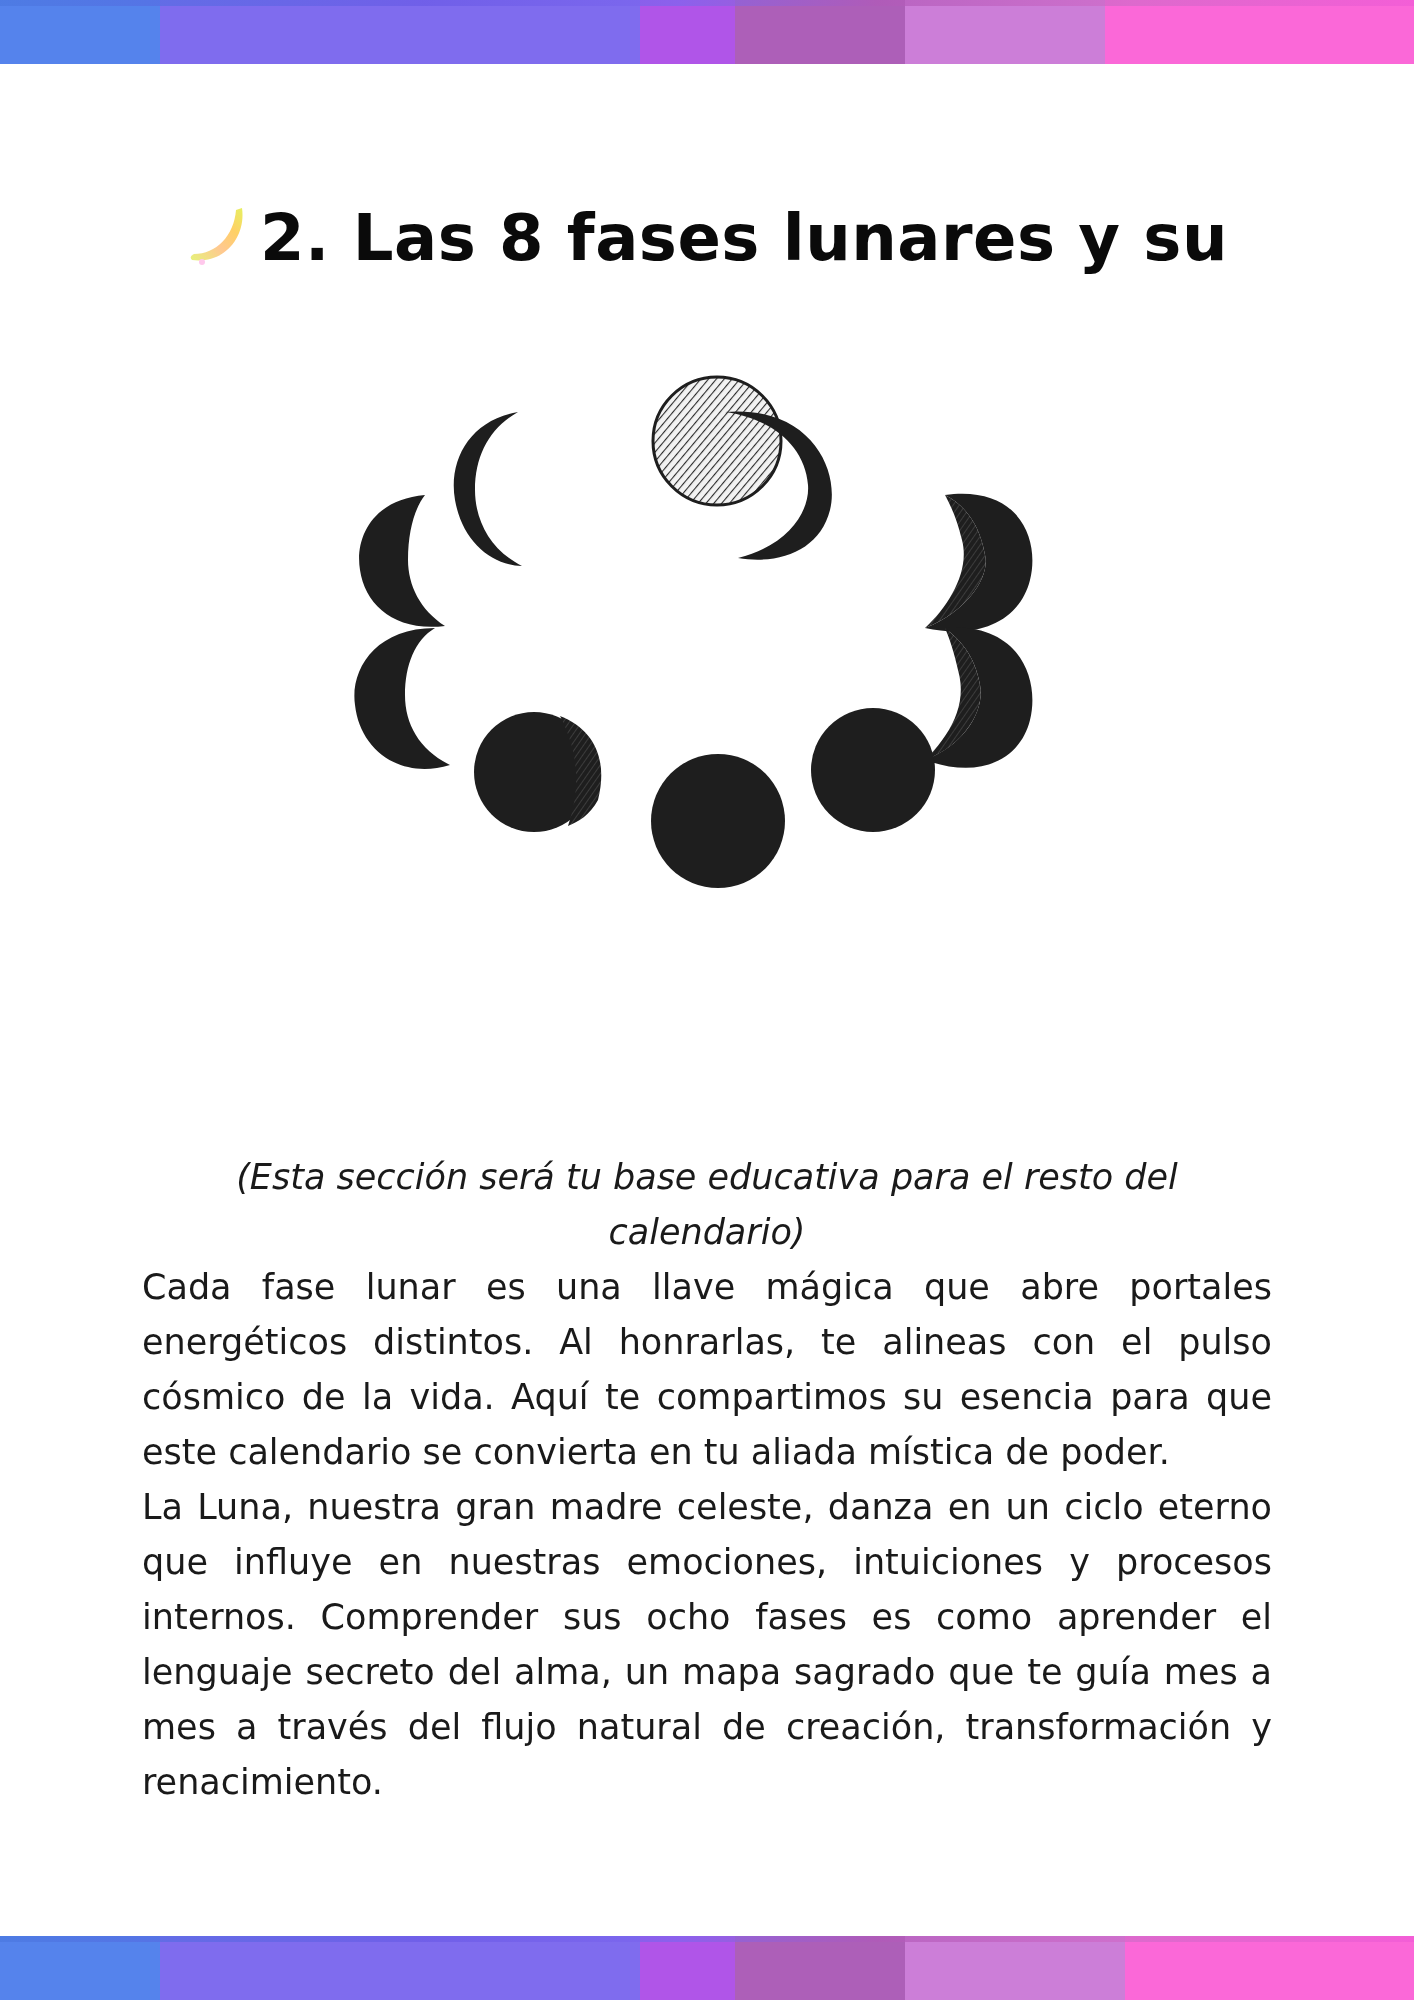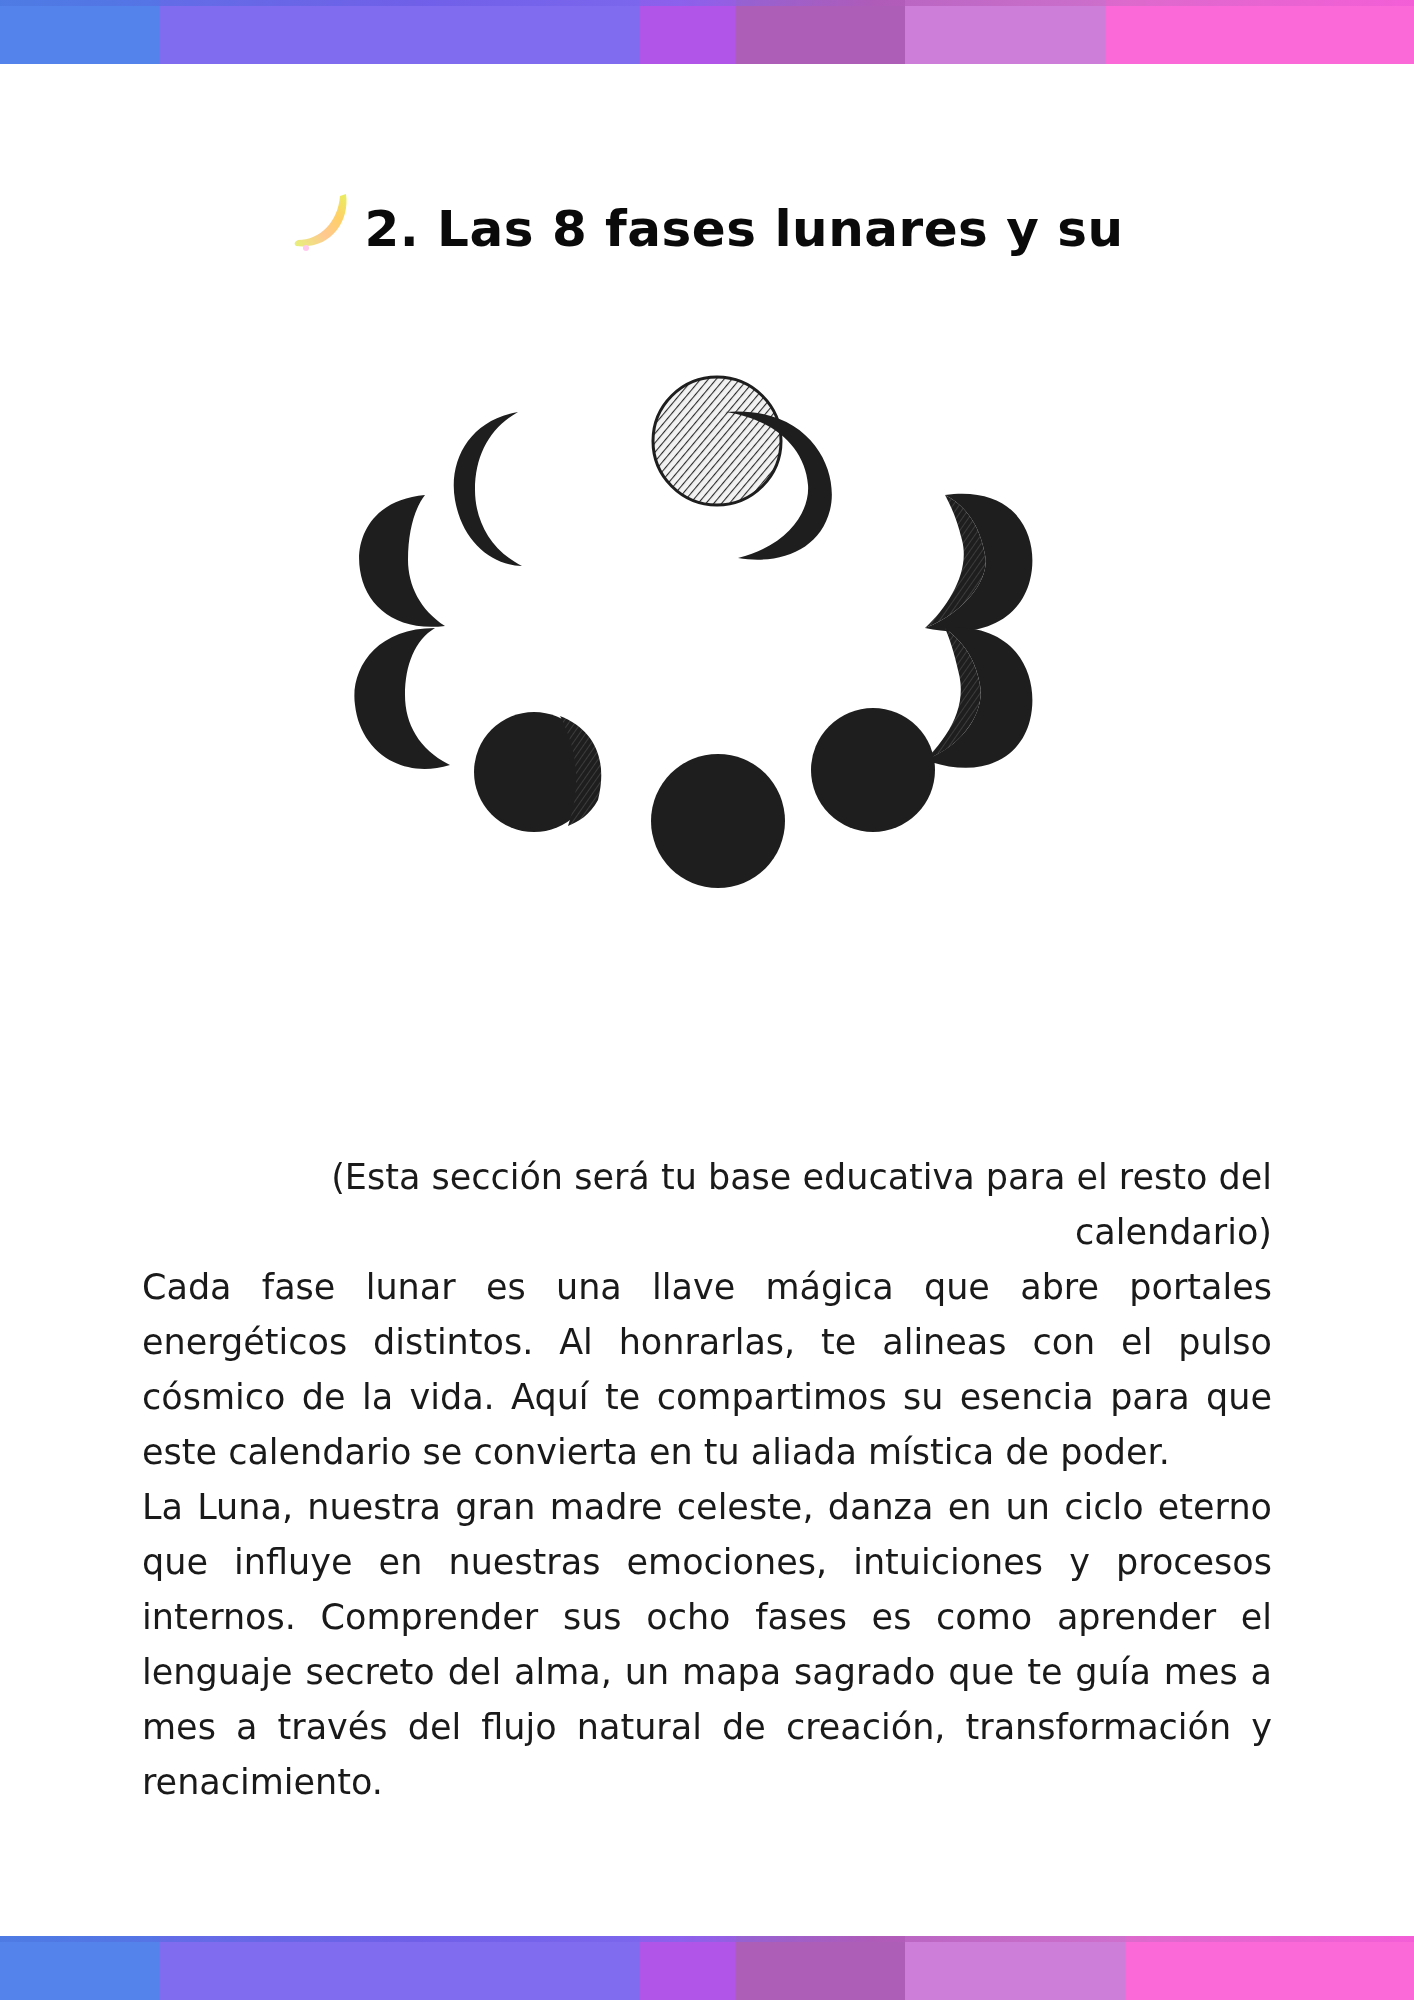--- a/index.html
+++ b/index.html
@@ -13,29 +13,29 @@
   .band.top::before, .band.bottom::before {
     content: ""; position: absolute; left: 0; right: 0; height: 6px;
     background: linear-gradient(90deg, #4a78e0 0%, #6a5ae6 30%, #7c66ee 48%, #b05ab8 62%, #d06ac8 80%, #f05ad6 100%);
     opacity: .7;
   }
   .band.top::before { top: 0; }
   .band.bottom::before { top: 0; }
 
   .title {
     position: absolute; top: 140px; left: 150px; width: 1114px;
-    text-align: center; font-weight: bold; font-size: 50px; line-height: 110px;
+    text-align: center; font-weight: bold; font-size: 64px; line-height: 110px;
     letter-spacing: 0.5px; color: #0a0a0a;
   }
   .title .moon-emoji { display: inline-block; width: 60px; height: 60px; vertical-align: -6px; margin-right: 14px; }
 
   .moon-ring { position: absolute; left: 340px; top: 360px; width: 730px; height: 730px; }
 
   .content { position: absolute; left: 142px; top: 1150px; width: 1130px; font-size: 35px; line-height: 55px; color: #1a1a1a; }
-  .content .subtitle { text-align: right; }
+  .content .subtitle { font-style: italic; text-align: center; }
   .content p { margin: 0; text-align: justify; }
 </style>
 </head>
 <body>
 
 <div class="band top">
   <div class="seg" style="width:160px;background:#5583ec"></div>
   <div class="seg" style="width:480px;background:#7f6cee"></div>
   <div class="seg" style="width:95px;background:#b055e8"></div>
   <div class="seg" style="width:170px;background:#ad5fb8"></div>

